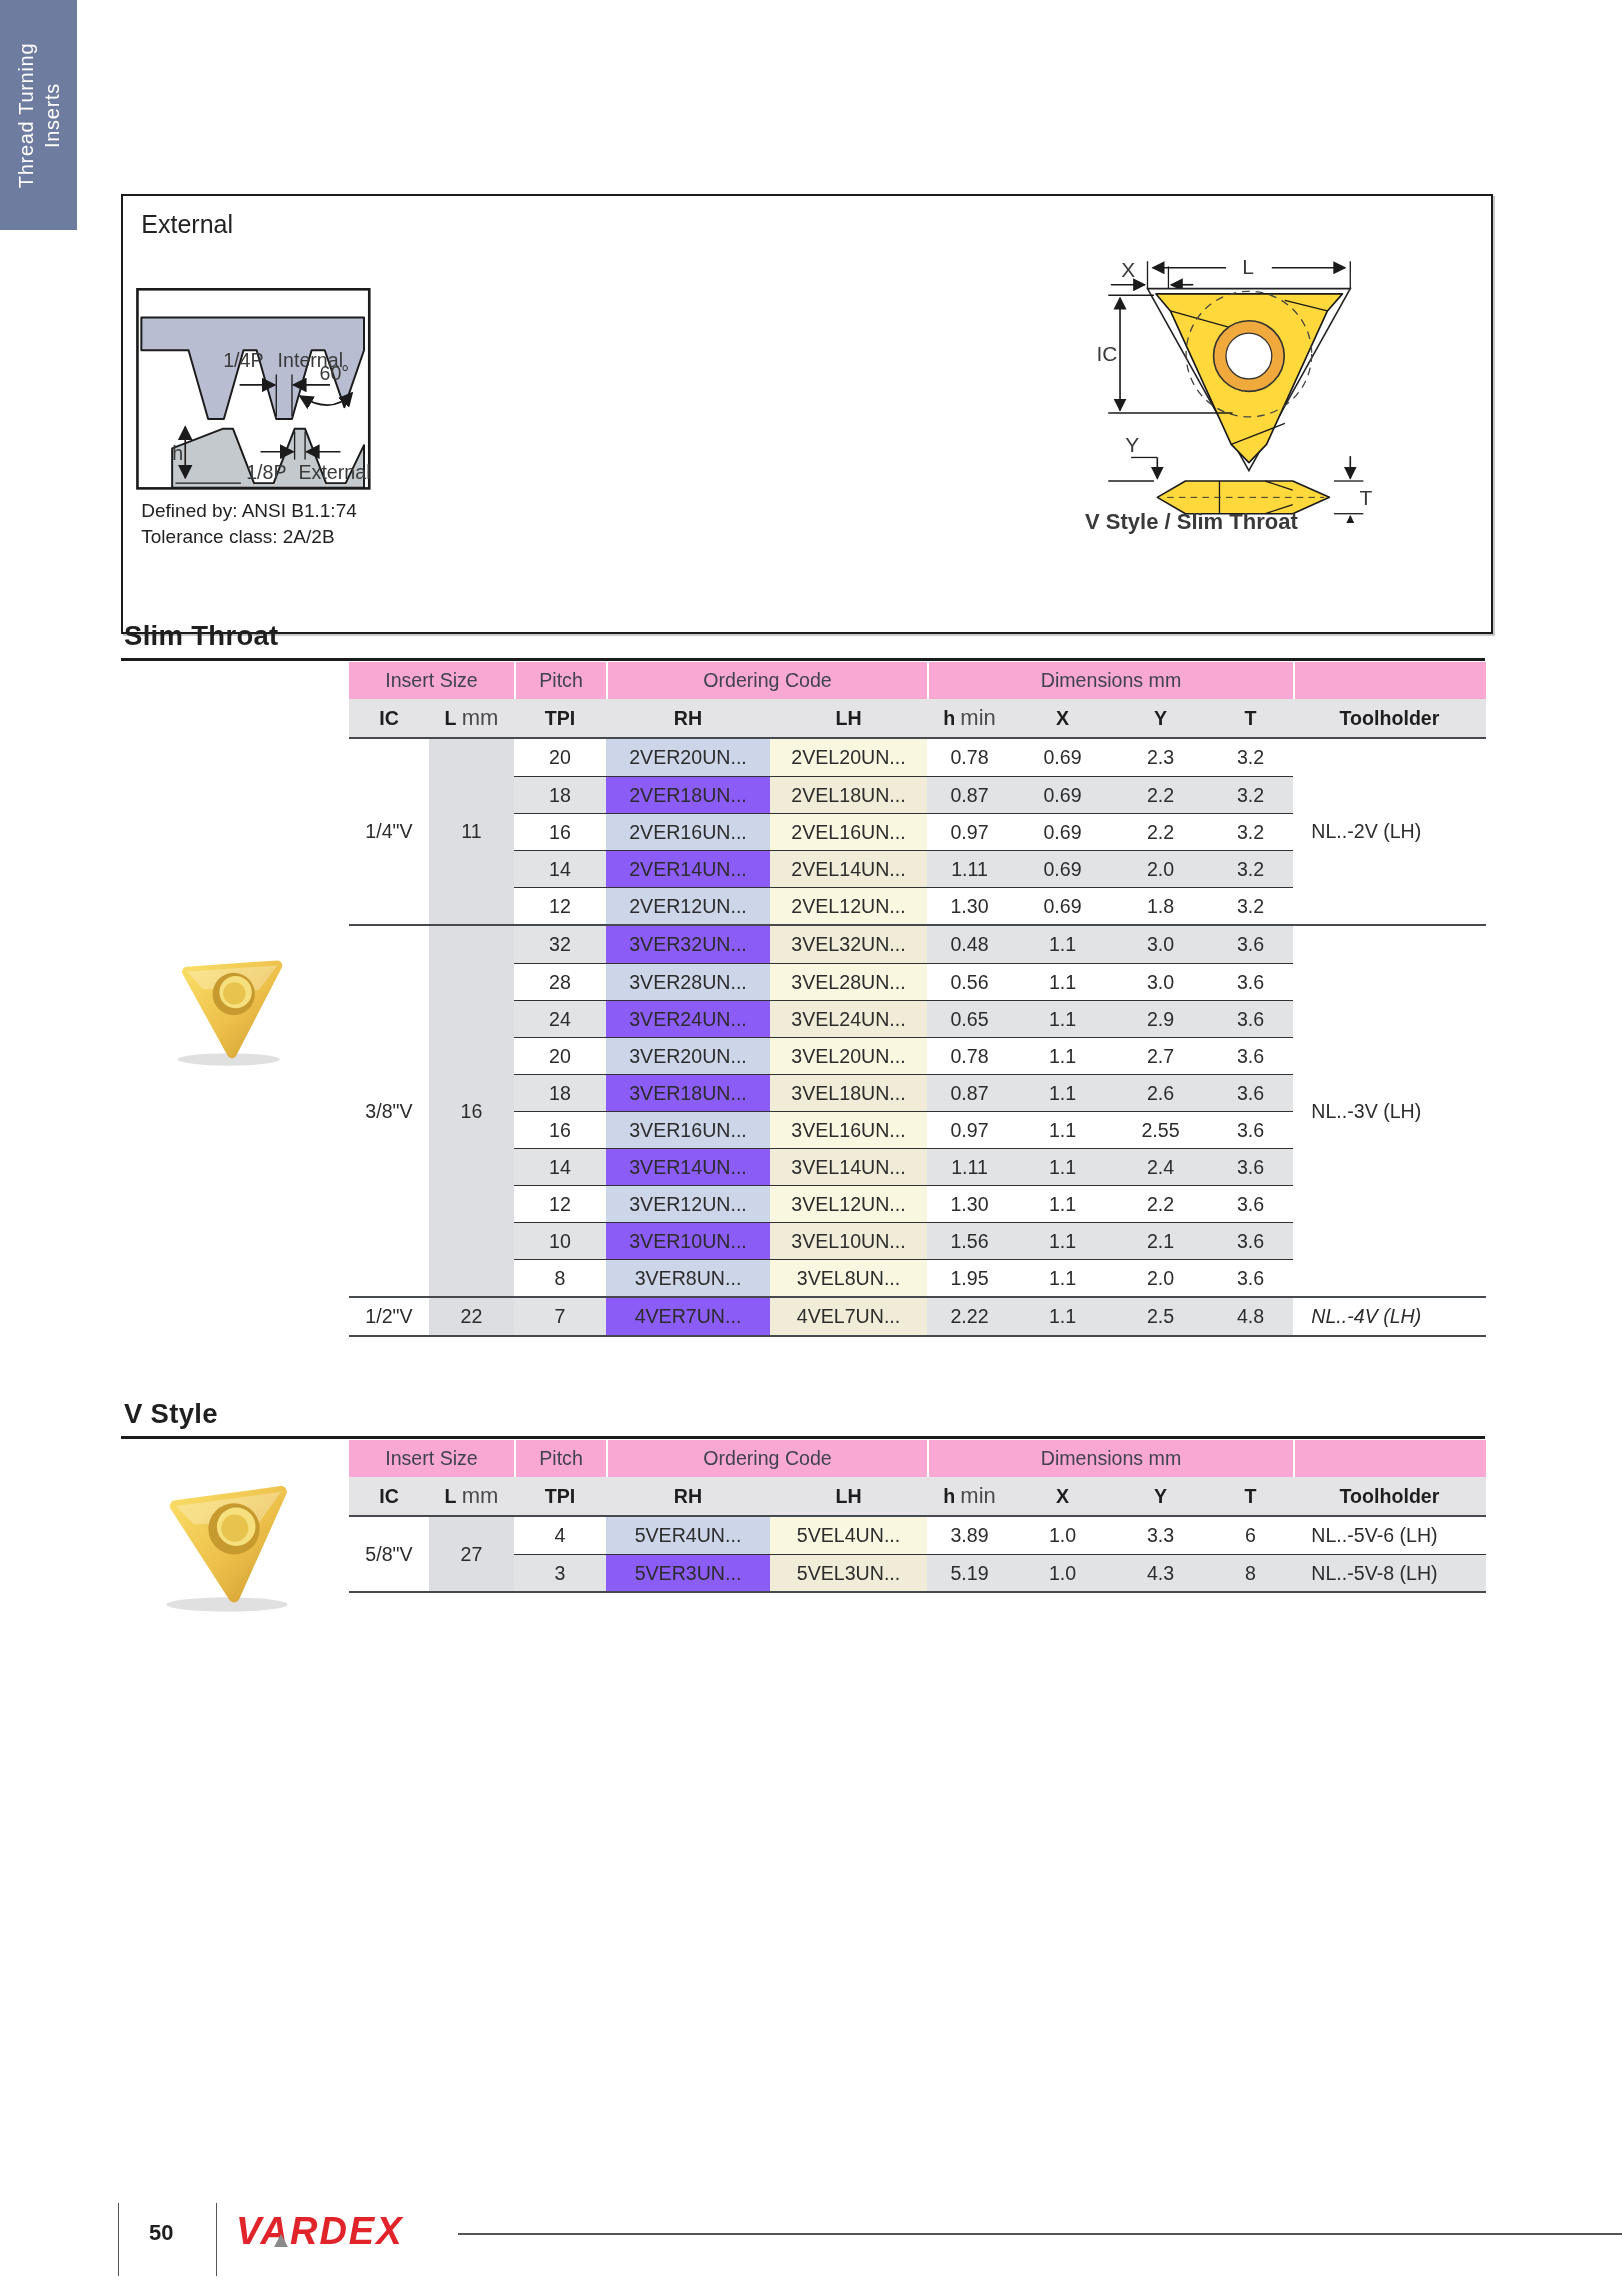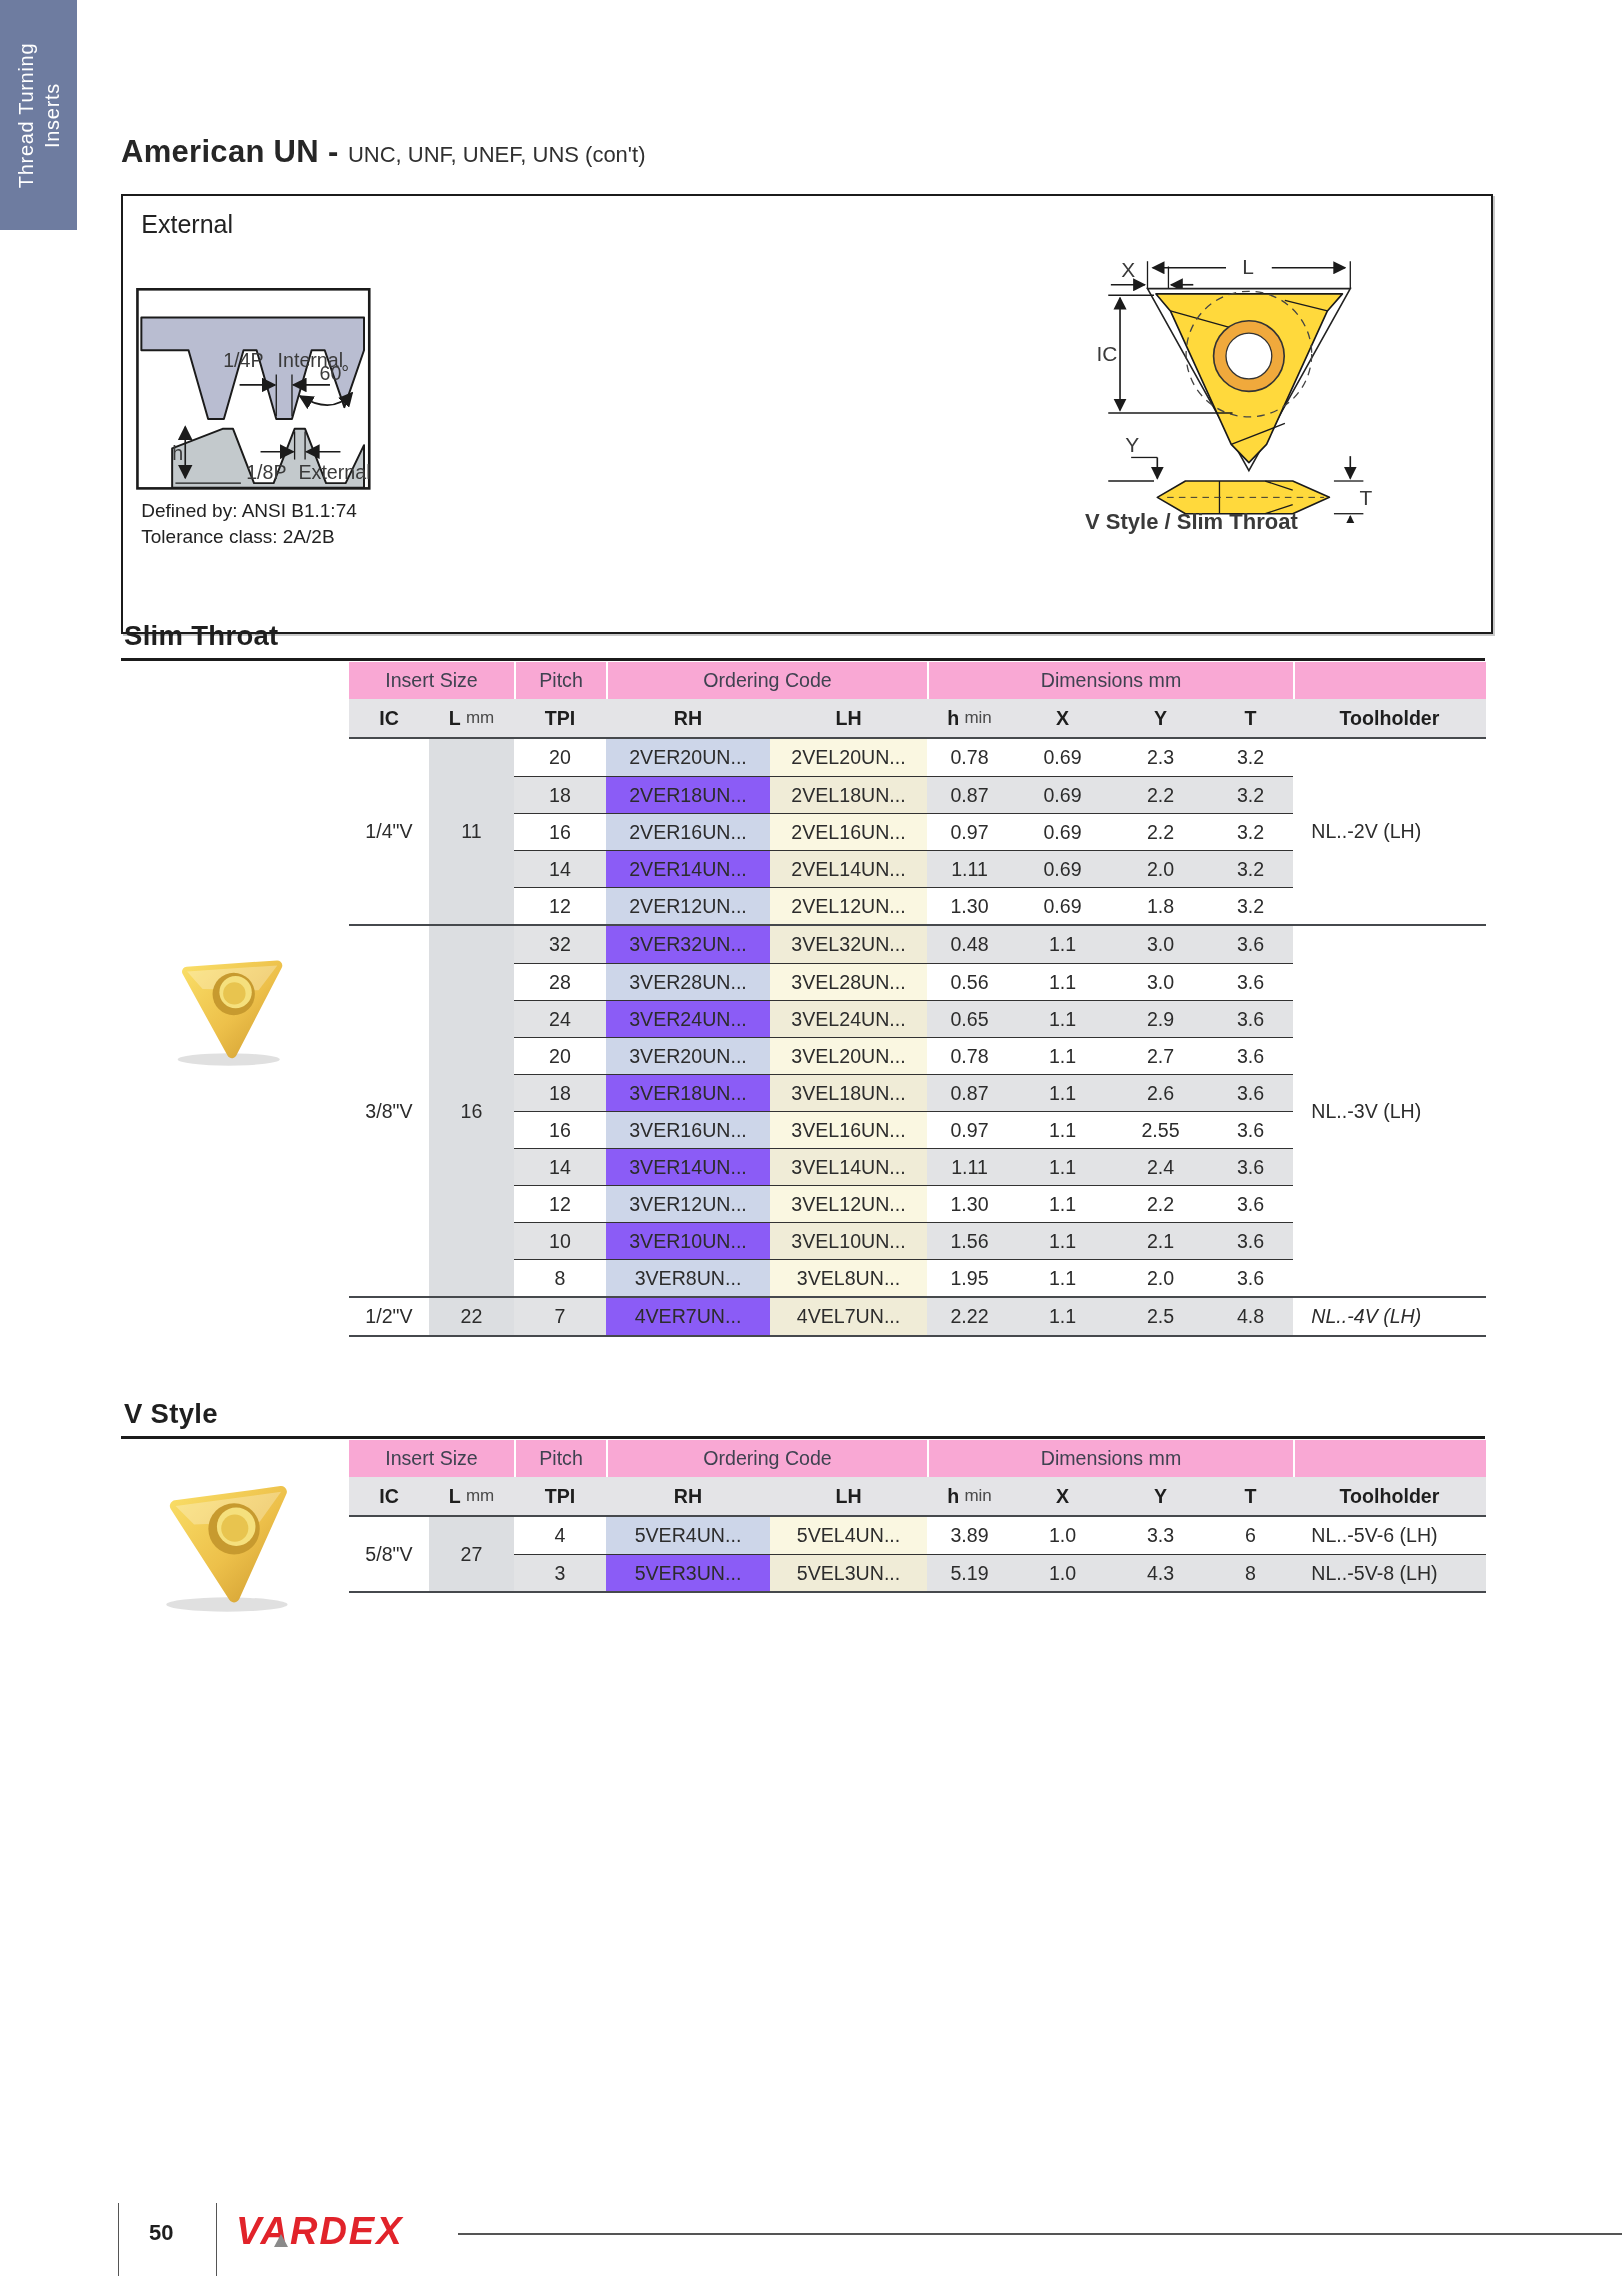--- a/index.html
+++ b/index.html
@@ -29,21 +29,21 @@
   .rule{position:absolute;left:121px;width:1364px;height:2.6px;background:#1b1b1b;}
 
   
   .tbl{position:absolute;left:349px;width:1137px;border-bottom:2px solid #46494d;}
   .band1,.band2,.block{display:grid;}
   .band1{height:37px;background:#f9a8d4;}
   .gcell{display:flex;align-items:center;justify-content:center;color:#3f4250;font-size:19.6px;}
   .gcell.sep{border-left:2px solid #fff;}
   .band2{height:38px;background:#e4e4e7;}
   .hcell{display:flex;align-items:center;justify-content:center;font-size:19.6px;font-weight:700;color:#1e1e1e;}
-  .hcell .sub{font-weight:400;font-size:17px;color:#4a4a4a;margin-left:5.2px;}
+  .hcell .sub{font-weight:400;font-size:22px;color:#4a4a4a;margin-left:5.2px;}
   .block{border-top:2px solid #46494d;grid-auto-rows:37px;}
   .cell{display:flex;align-items:center;justify-content:center;font-size:19.6px;color:#2c2c2c;}
   .lcol{background:#dcdee1;}
   .cell.g{background:#e2e3e5;}
   .rh{background:#cdd6e9;}  .rh.g{background:#8b5cf6;}
   .lh{background:#faf7e1;}  .lh.g{background:#f0ecd7;}
   .rt{border-top:1.3px solid #323232;}
   .tool{justify-content:flex-start;padding-left:18.3px;}
 
   
@@ -64,24 +64,20 @@
 
 <div class="page">
 
   <div class="side-tab">
     <div class="tab-inner">
       <div>Thread Turning</div>
       <div>Inserts</div>
     </div>
   </div>
 
-  <div class="title-row">
-    <span class="title-main">American UN -</span>
-    <span class="title-sub">UNC, UNF, UNEF, UNS (con't)</span>
-  </div>
 
   <div class="ext-box">
     <div class="ext-label">External</div>
 
     <svg style="position:absolute;left:13px;top:92px;" width="236" height="203" viewBox="0 0 360 310">
       <rect x="2" y="2" width="354" height="304" fill="#fff" stroke="#1b1b1b" stroke-width="4"></rect>
       <defs>
         <marker id="ar" viewBox="0 0 10 10" refX="9" refY="5" markerWidth="9" markerHeight="9" orient="auto-start-reverse">
           <path d="M0,0 L10,5 L0,10 z" fill="#1b1b1b"></path>
         </marker>

